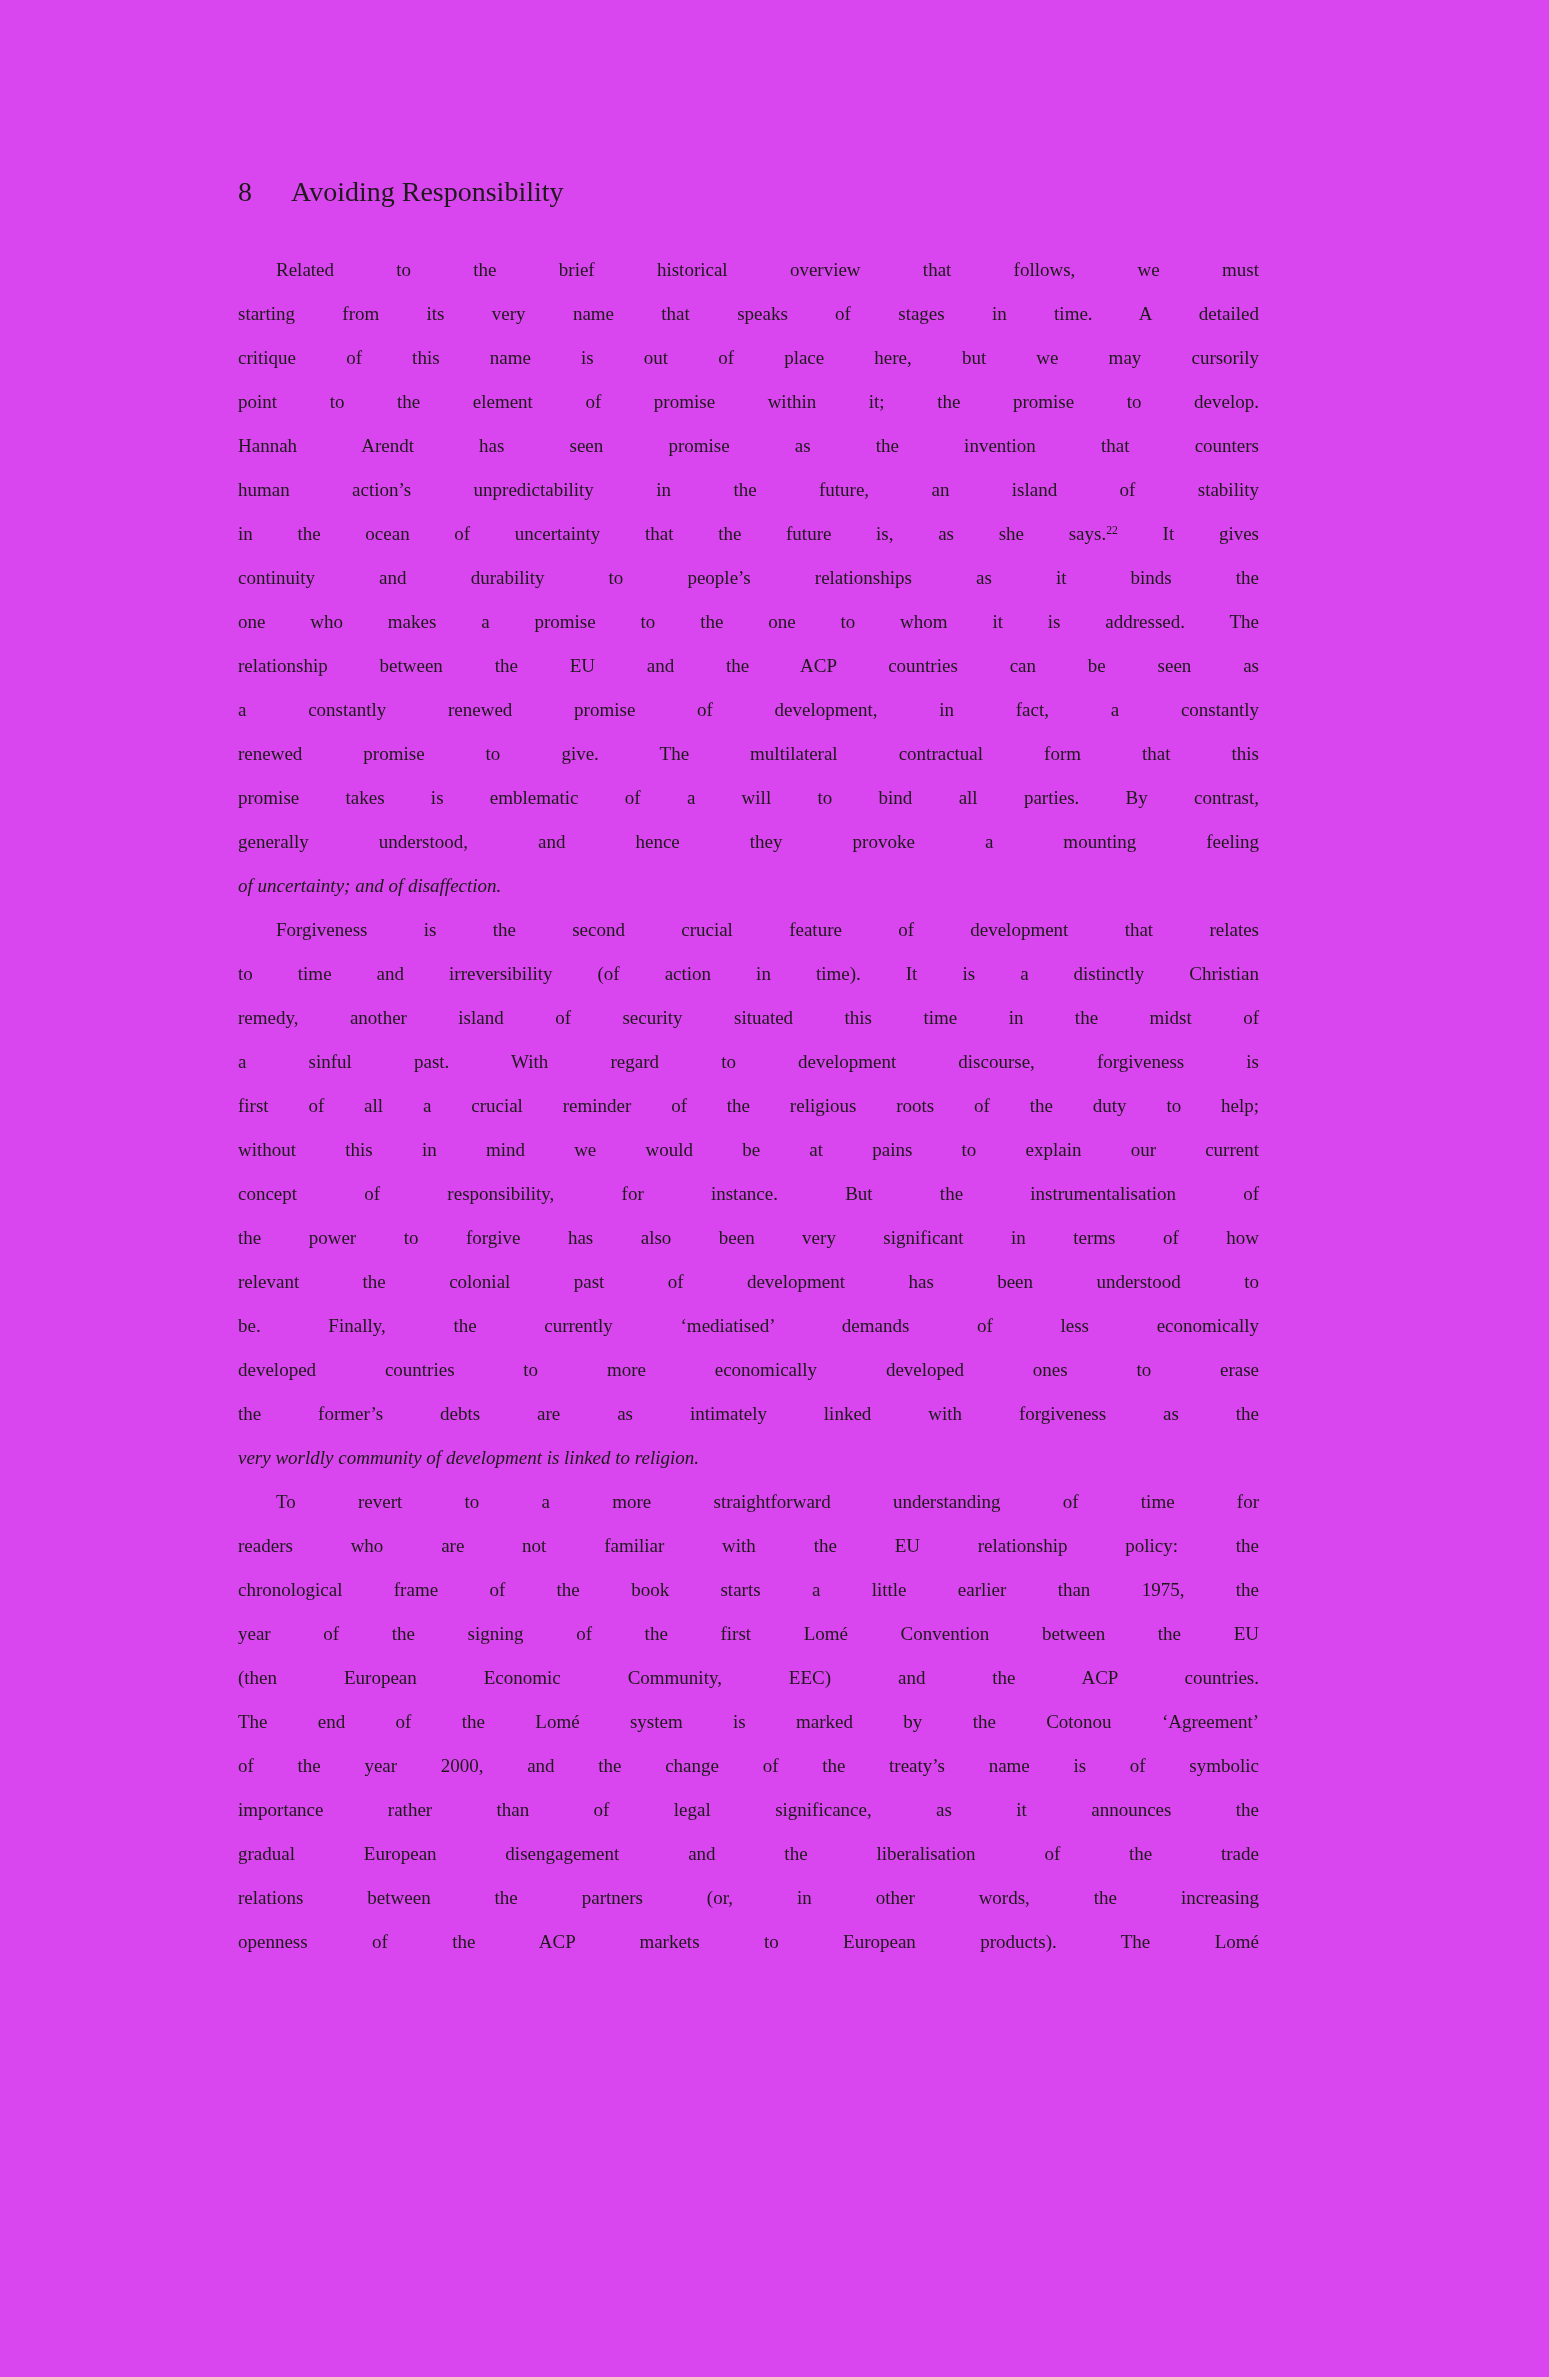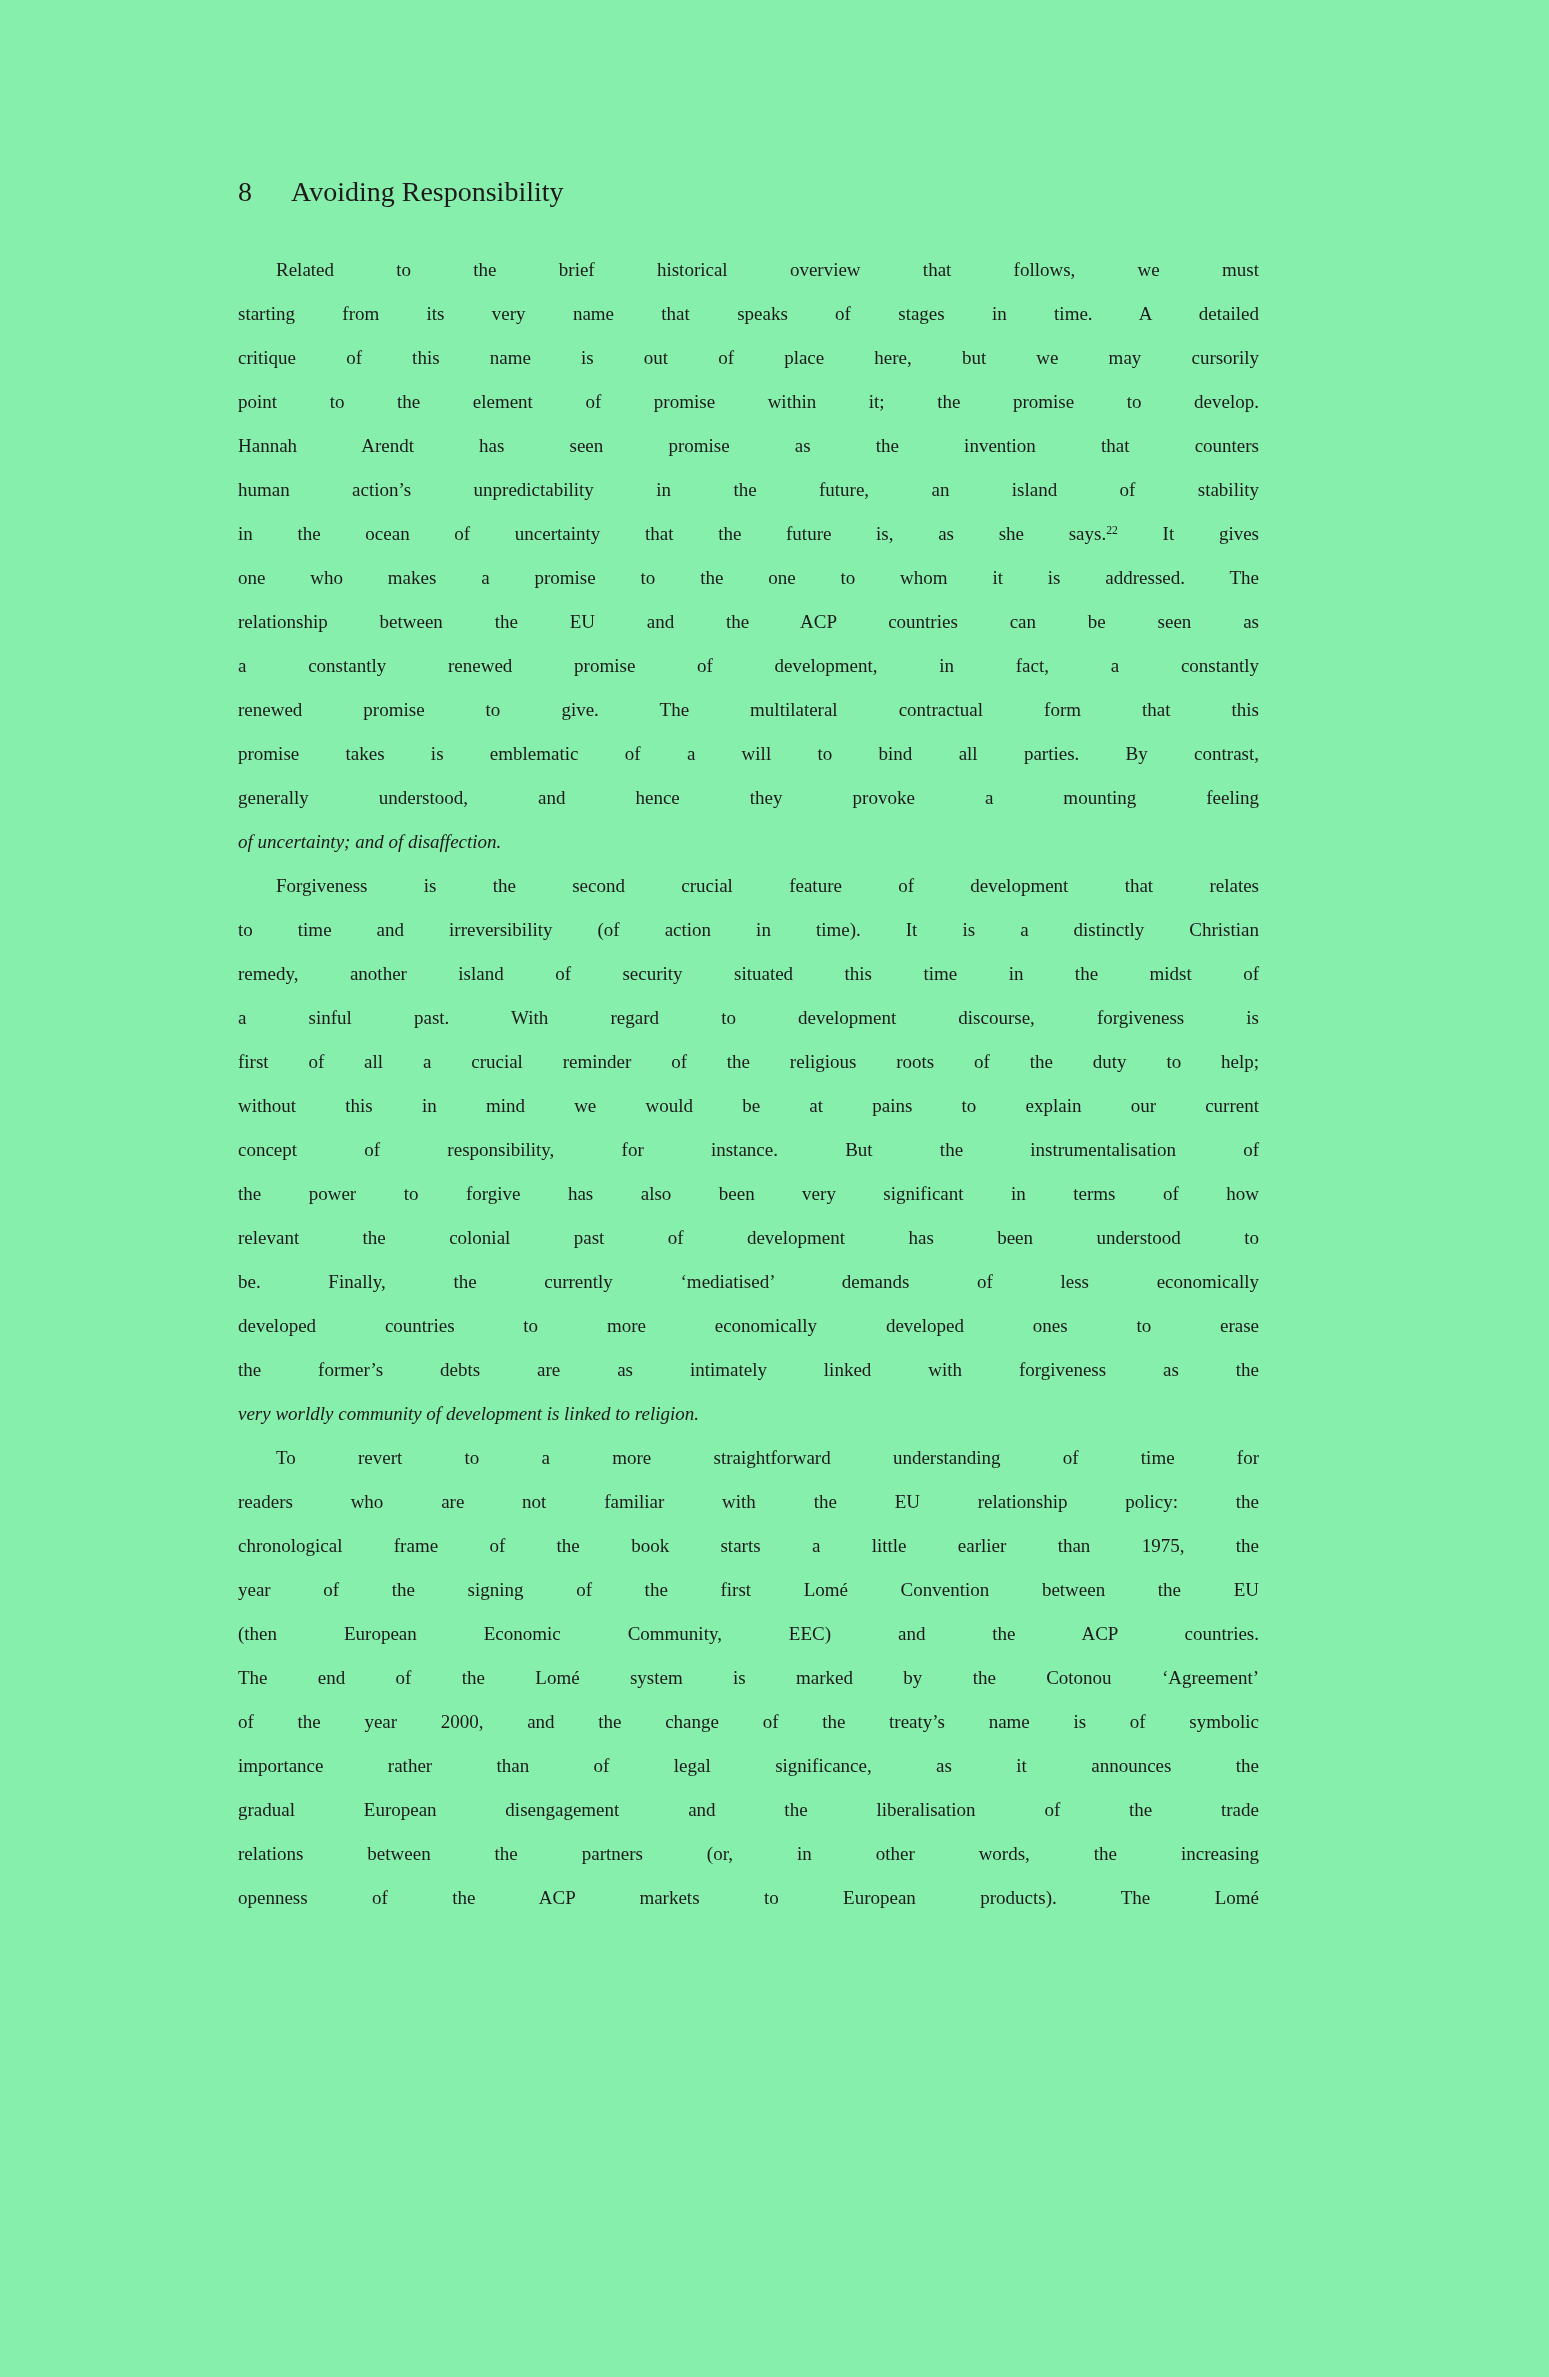--- a/index.html
+++ b/index.html
@@ -1,21 +1,21 @@
 <!DOCTYPE html>
 <html style="font-size:14px"><head>
 <meta charset="utf-8">
 <style>
   html, body { margin: 0; padding: 0; }
   body { width: 1550px; height: 2377px; background: #ffffff; }
   .page {
     position: relative;
     width: 1550px;
     height: 2377px;
-    background: #86efac;
+    background: #d946ef;
     overflow: hidden;
     font-family: "Liberation Serif", "DejaVu Serif", serif;
     color: #1e1a1b;
   }
   .text-block {
     position: absolute;
     left: 238px;
     top: 174px;
     width: 1021px;
   }
@@ -57,20 +57,21 @@
     </div>
     <div class="body-text">
         <div class="paragraph">
           <div class="line indent">Related to the brief historical overview that follows, we must</div>
           <div class="line">starting from its very name that speaks of stages in time. A detailed</div>
           <div class="line">critique of this name is out of place here, but we may cursorily</div>
           <div class="line">point to the element of promise within it; the promise to develop.</div>
           <div class="line">Hannah Arendt has seen promise as the invention that counters</div>
           <div class="line">human action’s unpredictability in the future, an island of stability</div>
           <div class="line"><span>in the ocean of uncertainty that the future is, as she says.</span><sup>22</sup><span> It gives</span></div>
+          <div class="line">continuity and durability to people’s relationships as it binds the</div>
           <div class="line">one who makes a promise to the one to whom it is addressed. The</div>
           <div class="line">relationship between the EU and the ACP countries can be seen as</div>
           <div class="line">a constantly renewed promise of development, in fact, a constantly</div>
           <div class="line">renewed promise to give. The multilateral contractual form that this</div>
           <div class="line">promise takes is emblematic of a will to bind all parties. By contrast,</div>
           <div class="line">generally understood, and hence they provoke a mounting feeling</div>
           <div class="line flush">of uncertainty; and of disaffection.</div>
         </div>
         <div class="paragraph">
           <div class="line indent">Forgiveness is the second crucial feature of development that relates</div>

